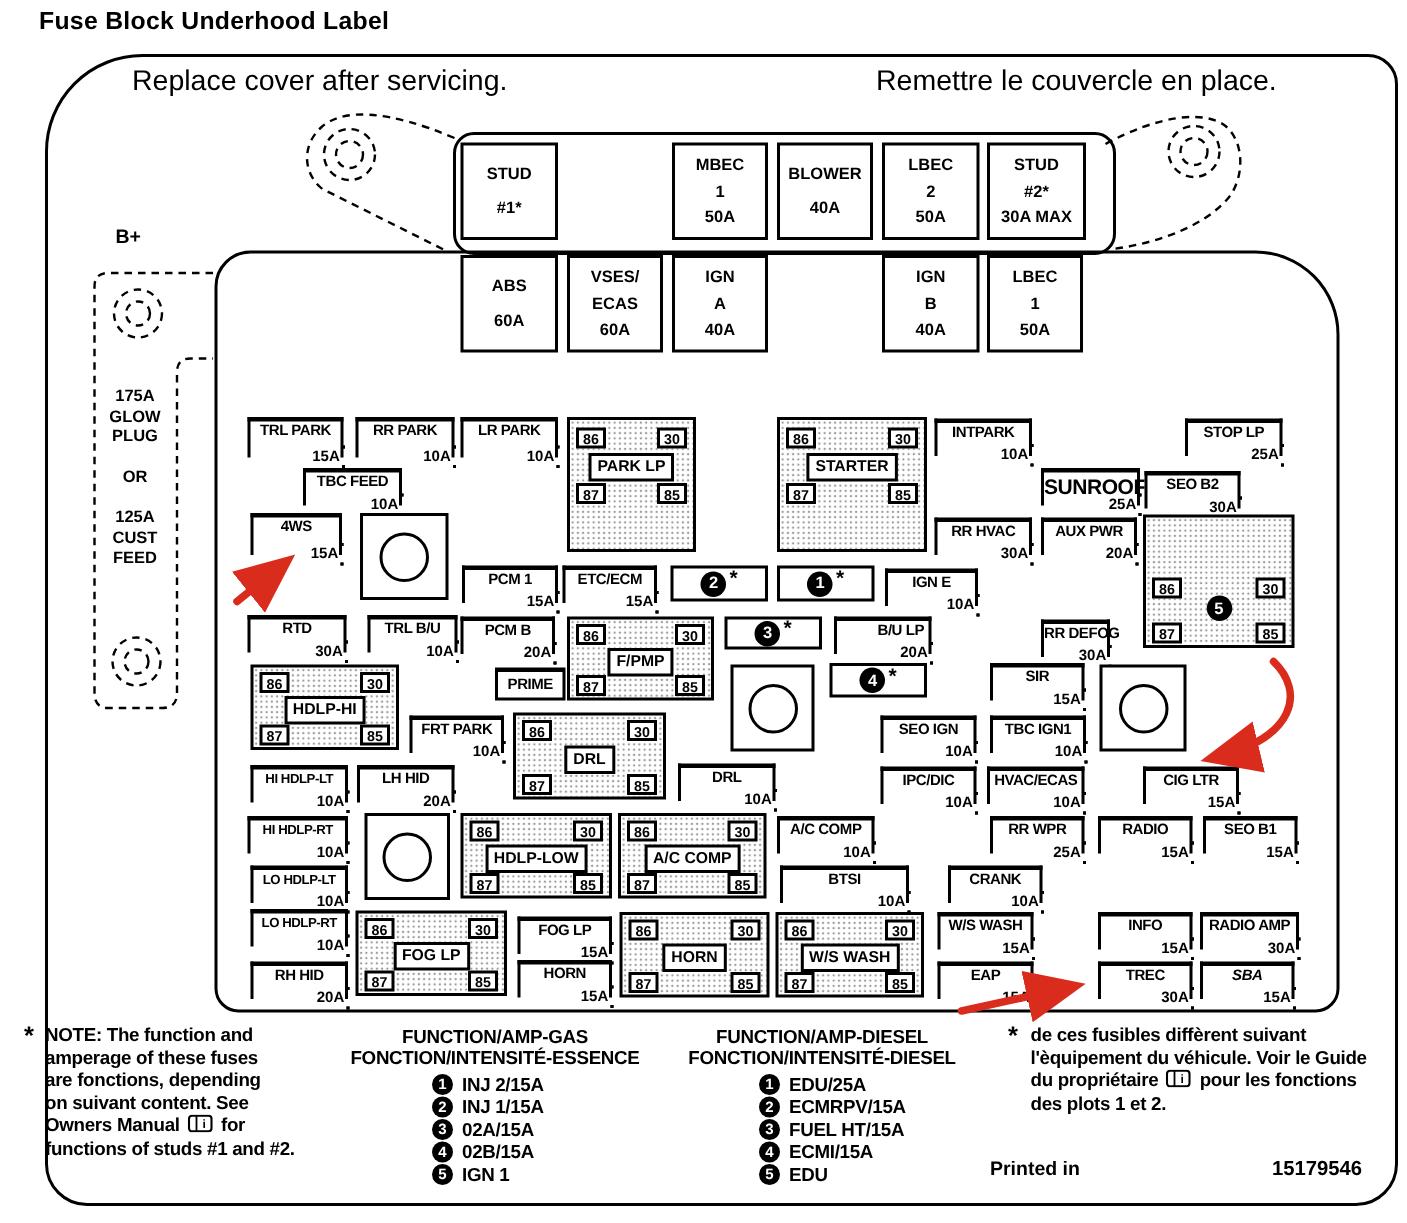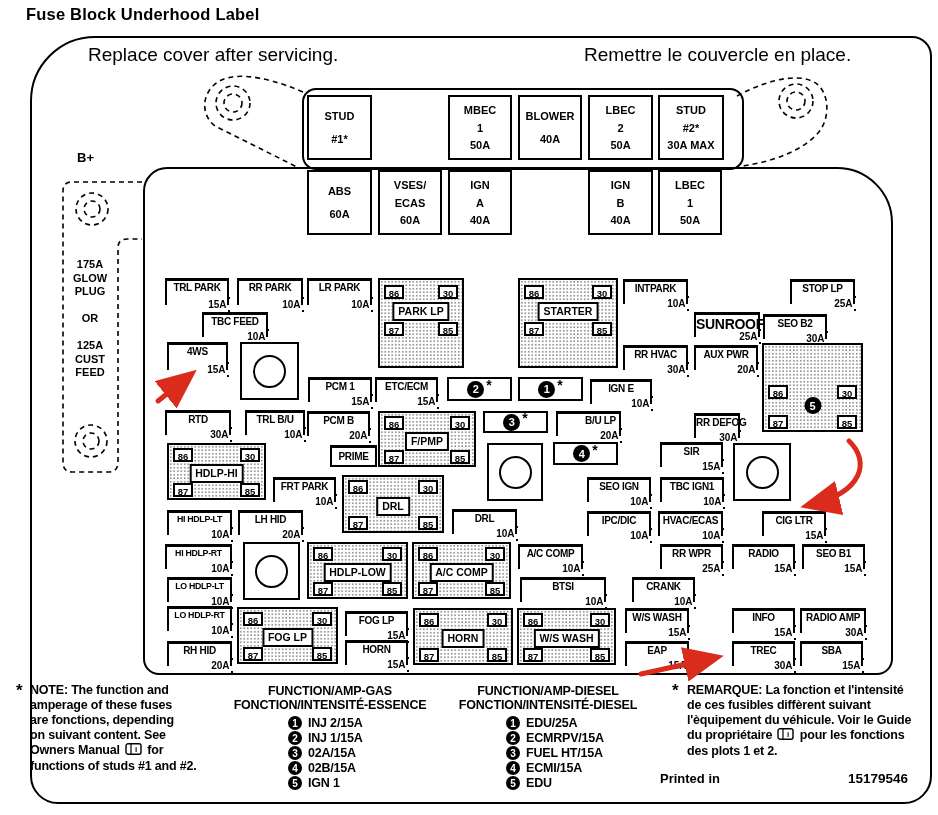--- a/index.html
+++ b/index.html
@@ -502,21 +502,21 @@
       </div>
       <div class="fuse" style="left: 732px; top: 641px; width: 63px; height: 25px;">
         <div class="fname" style="font-size: 10px;">TREC</div>
         <div class="famp">
           <div class="seg segl"></div>
           <div class="ampt">30A</div>
           <div class="seg segr"></div>
         </div>
       </div>
       <div class="fuse" style="left: 800px; top: 641px; width: 63px; height: 25px;">
-        <div class="fname" style="font-size: 10px;">SBA</div>
+        <div class="fname" style="font-size: 10px; font-style: italic;">SBA</div>
         <div class="famp">
           <div class="seg segl"></div>
           <div class="ampt">15A</div>
           <div class="seg segr"></div>
         </div>
       </div>
       <div class="relay" style="left: 378px; top: 278px; width: 86px; height: 90px;">
         <div class="term" style="left: 4px; top: 5px;">86</div>
         <div class="term" style="right: 4px; top: 5px;">30</div>
         <div class="term" style="left: 4px; top: 42px;">87</div>
@@ -686,21 +686,20 @@
       <div><span>Owners Manual </span><span class="book"><svg width="17" height="12" viewBox="0 0 17 12">
             <rect x="1" y="0.8" width="15" height="10.4" rx="2" fill="none" stroke="#000" stroke-width="1.4"></rect>
             <line x1="6" y1="0.8" x2="6" y2="11.2" stroke="#000" stroke-width="1.2"></line>
             <text x="11" y="9" font-size="8" font-weight="bold" text-anchor="middle" font-family="Liberation Sans, sans-serif">i</text>
           </svg></span><span> for</span></div>
       <div>functions of studs #1 and #2.</div>
     </div>
 
   <div class="notestar" style="left:672px;top:681px;">*</div>
   <div class="noteblock" id="remarque-lines" style="left:687px;top:683px;width:252px;">
-      <div>REMARQUE:  La fonction et l'intensité</div>
       <div>de ces fusibles diffèrent suivant</div>
       <div>l'èquipement du véhicule. Voir le Guide</div>
       <div><span>du propriétaire </span><span class="book"><svg width="17" height="12" viewBox="0 0 17 12">
             <rect x="1" y="0.8" width="15" height="10.4" rx="2" fill="none" stroke="#000" stroke-width="1.4"></rect>
             <line x1="6" y1="0.8" x2="6" y2="11.2" stroke="#000" stroke-width="1.2"></line>
             <text x="11" y="9" font-size="8" font-weight="bold" text-anchor="middle" font-family="Liberation Sans, sans-serif">i</text>
           </svg></span><span> pour les fonctions</span></div>
       <div>des plots 1 et 2.</div>
     </div>
 

